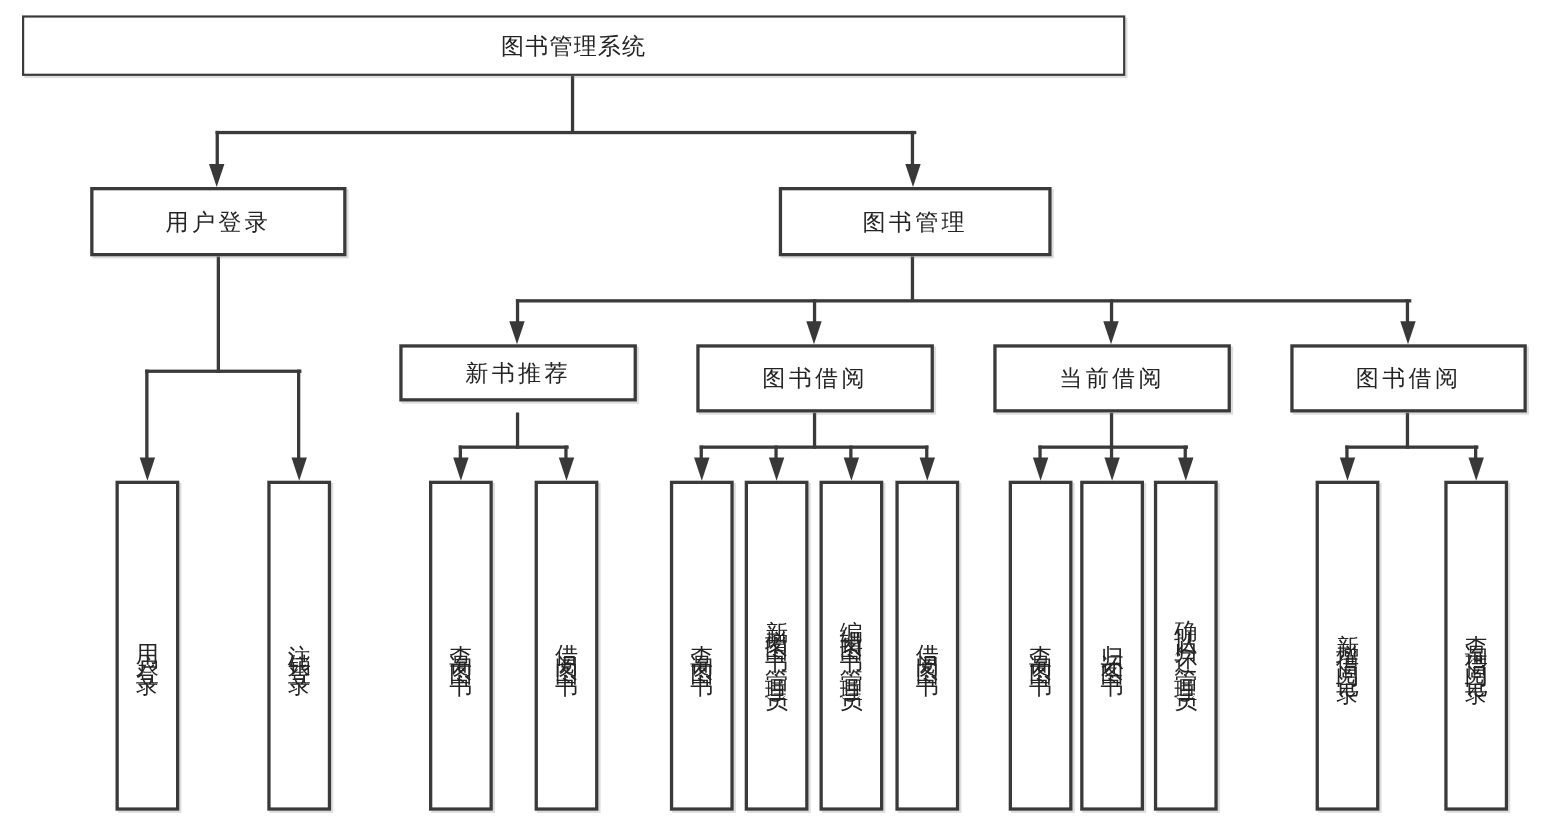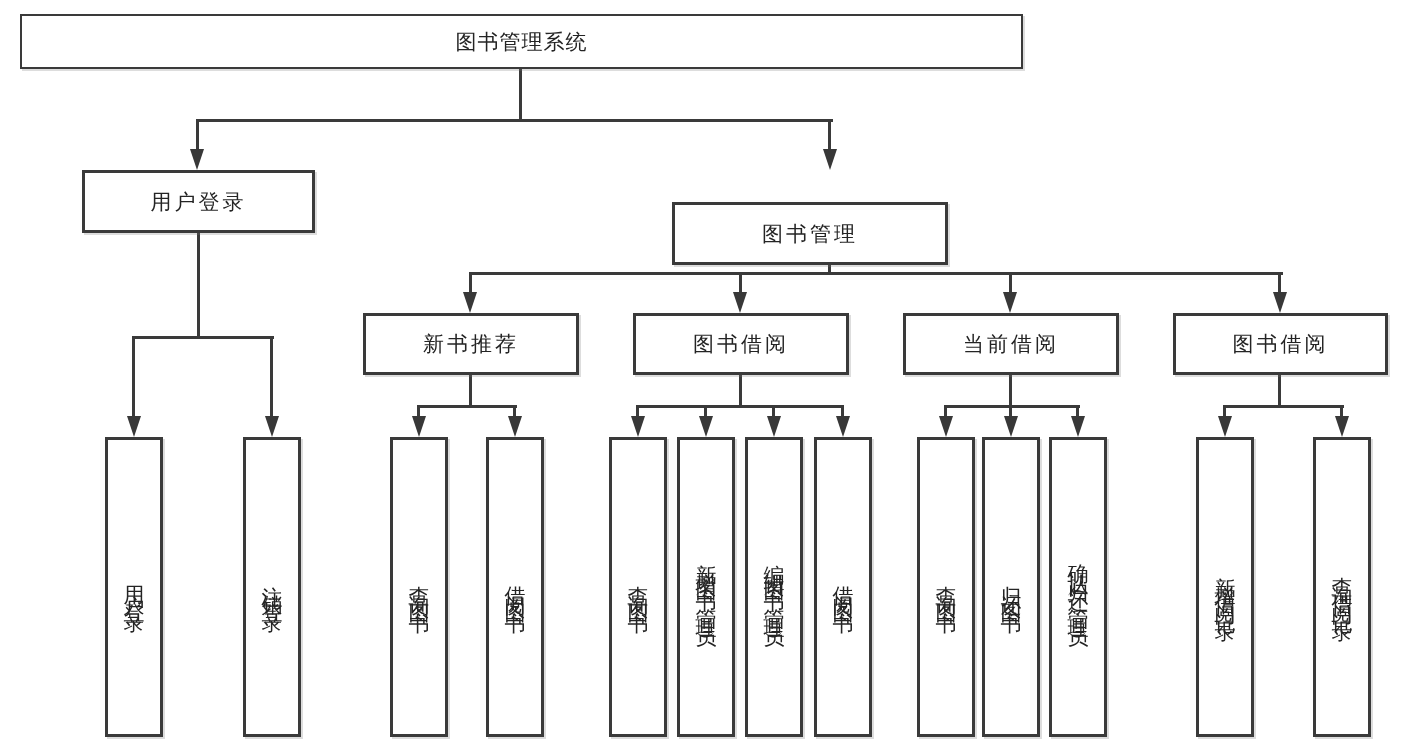--- a/index.html
+++ b/index.html
@@ -44,21 +44,21 @@
   <div class="vl" style="left:519px;top:68px;height:53px;"></div>
   <div class="hl" style="left:196px;top:119px;width:637px;"></div>
   <div class="vl" style="left:196px;top:119px;height:32px;"></div>
   <div class="arrow" style="left:190px;top:149px;"></div>
   <div class="vl" style="left:828px;top:119px;height:32px;"></div>
   <div class="arrow" style="left:823px;top:149px;"></div>
 
   <div class="node" style="left:82px;top:170px;width:233px;height:63px;">
     <span>用户登录</span>
   </div>
-  <div class="node" style="left:672px;top:170px;width:276px;height:63px;margin-top:32px;">
+  <div class="node" style="left:708px;top:170px;width:248px;height:63px;">
     <span>图书管理</span>
   </div>
 
   <div class="vl" style="left:197px;top:233px;height:106px;"></div>
   <div class="hl" style="left:132px;top:336px;width:142px;"></div>
   <div class="vl" style="left:132px;top:336px;height:82px;"></div>
   <div class="arrow" style="left:127px;top:416px;"></div>
   <div class="vl" style="left:270px;top:336px;height:82px;"></div>
   <div class="arrow" style="left:265px;top:416px;"></div>
 
@@ -66,21 +66,21 @@
   <div class="hl" style="left:469px;top:272px;width:814px;"></div>
   <div class="vl" style="left:469px;top:272px;height:22px;"></div>
   <div class="arrow" style="left:463px;top:292px;"></div>
   <div class="vl" style="left:739px;top:272px;height:22px;"></div>
   <div class="arrow" style="left:733px;top:292px;"></div>
   <div class="vl" style="left:1009px;top:272px;height:22px;"></div>
   <div class="arrow" style="left:1003px;top:292px;"></div>
   <div class="vl" style="left:1278px;top:272px;height:22px;"></div>
   <div class="arrow" style="left:1273px;top:292px;"></div>
 
-  <div class="node" style="left:363px;top:313px;width:216px;height:62px;">
+  <div class="node" style="left:363px;top:313px;width:216px;height:52px;">
     <span>新书推荐</span>
   </div>
   <div class="node" style="left:903px;top:313px;width:216px;height:62px;">
     <span>当前借阅</span>
   </div>
   <div class="node" style="left:633px;top:313px;width:216px;height:62px;">
     <span>图书借阅</span>
   </div>
   <div class="node" style="left:1173px;top:313px;width:215px;height:62px;">
     <span>图书借阅</span>

